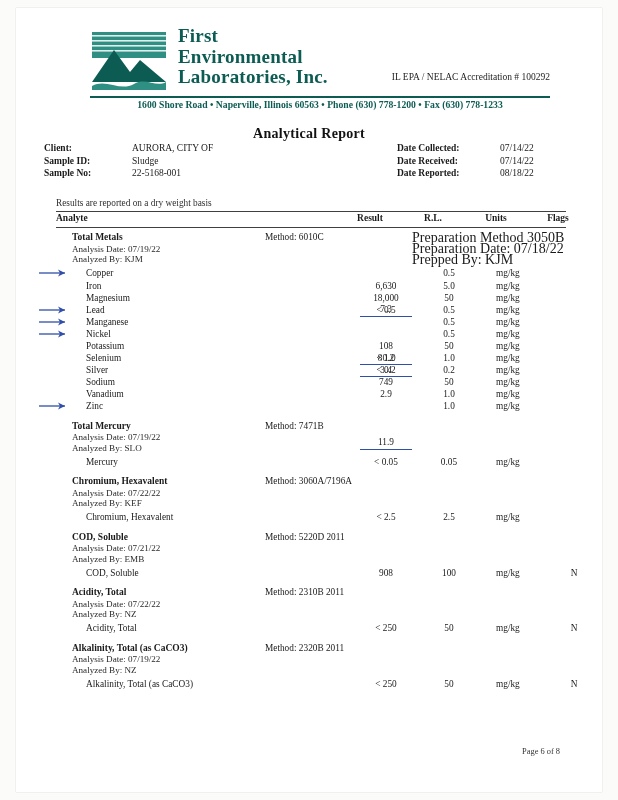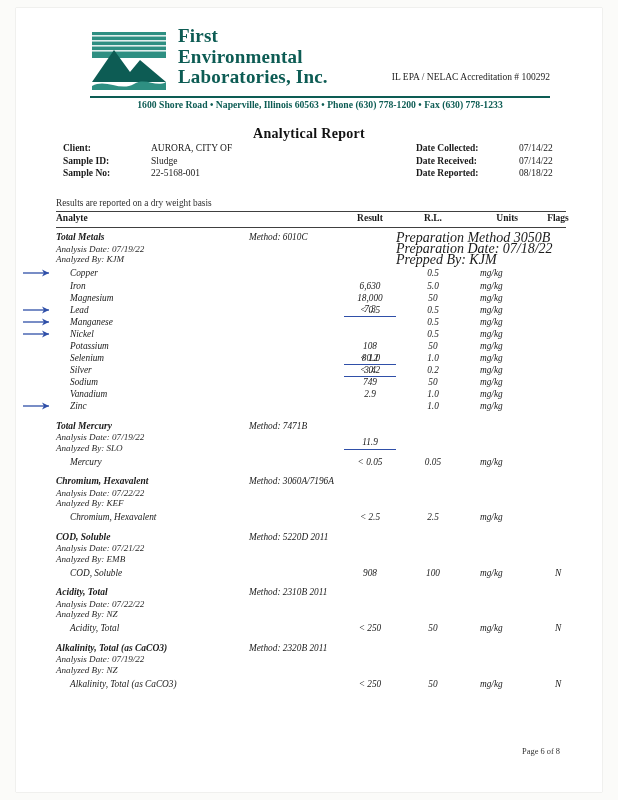--- a/index.html
+++ b/index.html
@@ -95,21 +95,21 @@
     text-align: center;
     font-size: 14px;
     font-weight: bold;
     letter-spacing: .3px;
     color: #121212;
   }
 
   
   .meta {
     position: absolute;
-    left: 47px;
+    left: 28px;
     top: 135px;
     width: 510px;
     font-size: 9.5px;
     color: #1a1a1a;
     text-align: center;
   }
   .meta-row {
     position: relative;
     height: 12.6px;
   }
@@ -163,30 +163,29 @@
   .tbl-head-rule-bot {
     position: absolute;
     left: 40px;
     top: 219px;
     width: 510px;
     border-top: 1px solid #404040;
   }
   .col-analyte { position: absolute; left: 0; }
   .col-result  { position: absolute; left: 288px; width: 52px; text-align: center;}
   .col-rl      { position: absolute; left: 358px; width: 38px; text-align: center;}
-  .col-units   { position: absolute; left: 418px; width: 44px; text-align: right;}
+  .col-units   { position: absolute; left: 418px; width: 44px; text-align: center;}
   .col-flags   { position: absolute; left: 482px; width: 40px; text-align: center;}
 
   .body-area {
     position: absolute;
-    left: 40px;
+    left: 56px;
     top: 224px;
     width: 510px;
     font-size: 9.3px;
-    font-style: italic;
   }
   .grp { position: relative; }
   .grp-title {
     font-weight: bold;
     font-size: 9.5px;
     line-height: 11.6px;
   }
   .sub {
     font-size: 9.1px;
     line-height: 10.4px;

